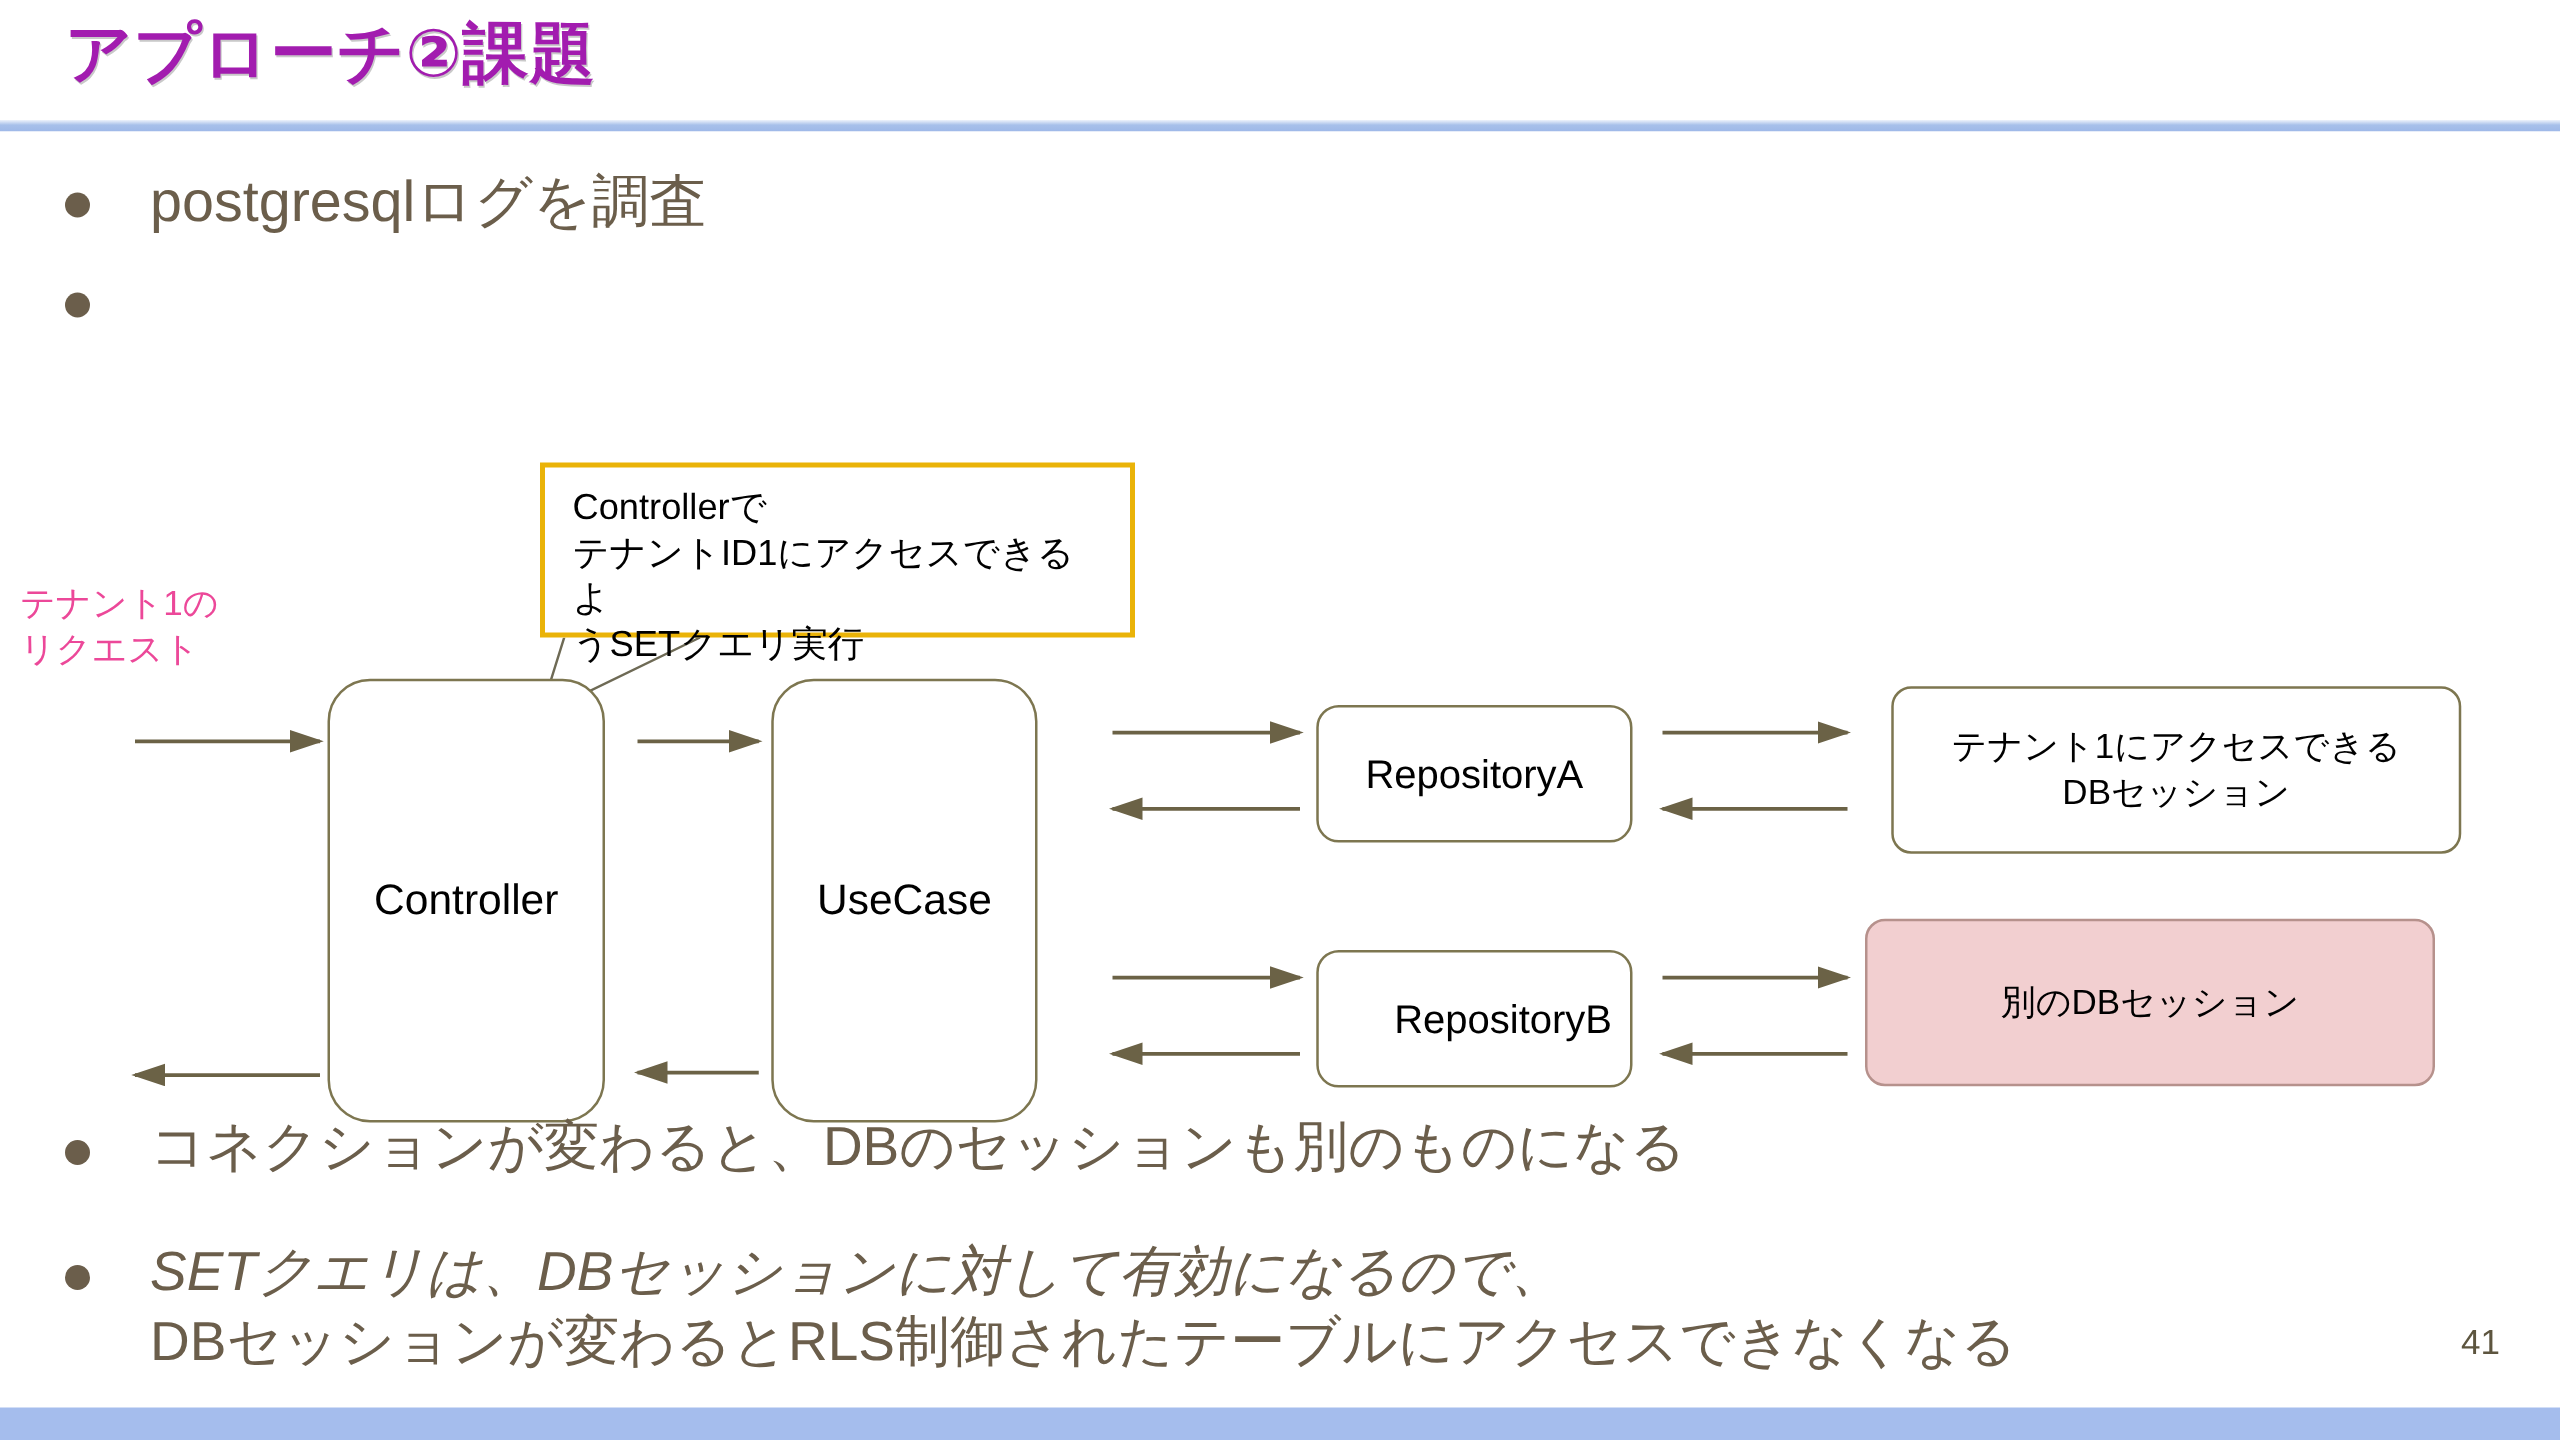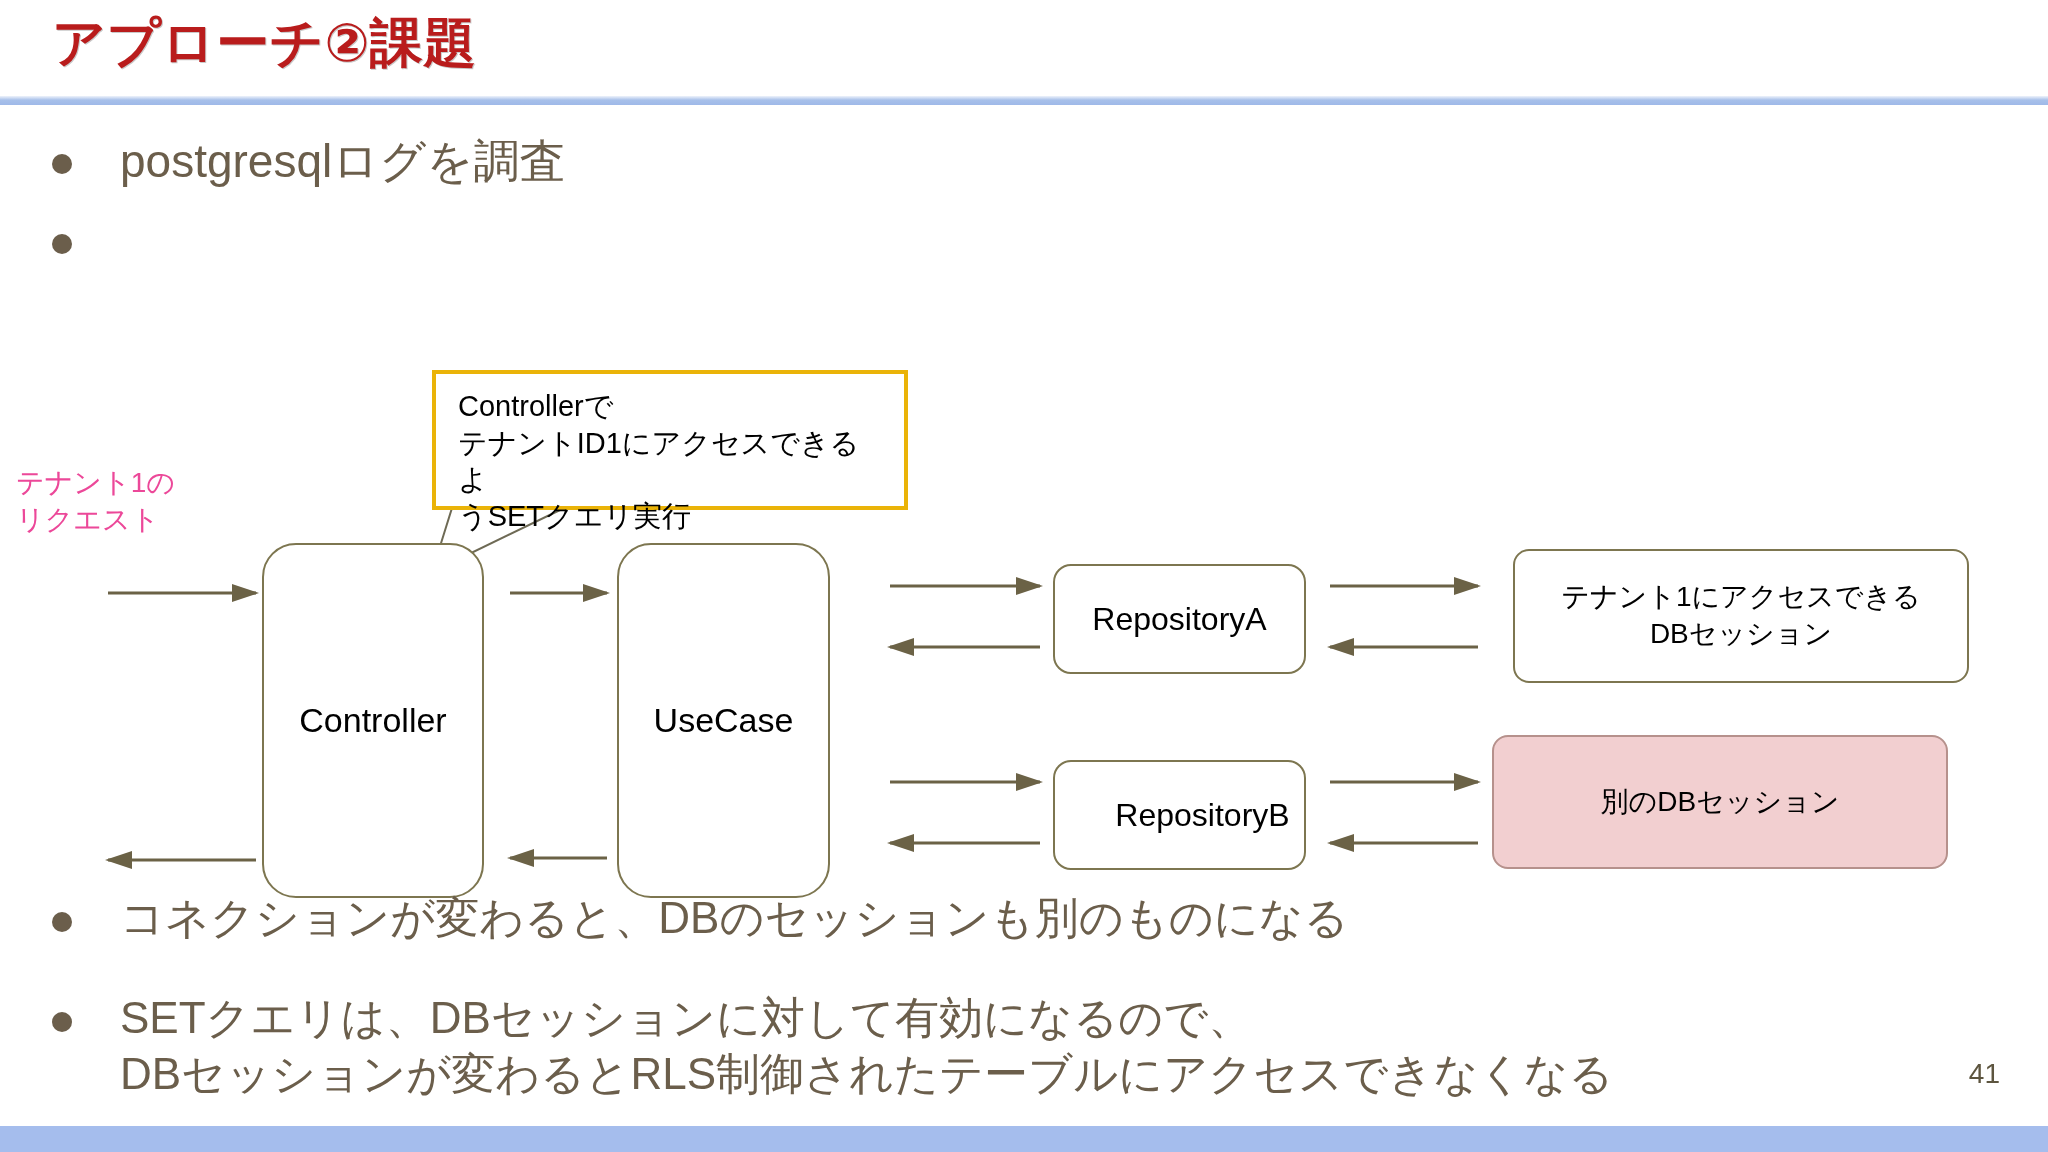--- a/index.html
+++ b/index.html
@@ -15,21 +15,21 @@
     font-family: "Liberation Sans", "DejaVu Sans", sans-serif;
   }
 
   
   .slide-title {
     position: absolute;
     left: 52px;
     top: 8px;
     font-size: 53px;
     font-weight: bold;
-    color: #b91c1c;
+    color: #a21caf;
     letter-spacing: 0.5px;
     text-shadow: 1px 1px 0 #c9c9c9;
     white-space: nowrap;
   }
   .title-rule {
     position: absolute;
     left: 0;
     top: 96px;
     width: 2048px;
     height: 9px;
@@ -239,19 +239,19 @@
 </div>
 
 <div class="bullet-row b3">
   <div class="bullet-dot"></div>
   <div class="bullet-text">コネクションが変わると、DBのセッションも別のものになる</div>
 </div>
 
 <div class="bullet-row b4">
   <div class="bullet-dot"></div>
   <div style="margin-left:48px;">
-    <div class="bullet-text" style="margin-left:0;">SETクエリは、DBセッションに対して有効になるので、</div>
+    <div class="bullet-text" style="margin-left:0;font-style:italic;">SETクエリは、DBセッションに対して有効になるので、</div>
     <div class="bullet-text" style="margin-left:0;">DBセッションが変わるとRLS制御されたテーブルにアクセスできなくなる</div>
   </div>
 </div>
 
 <div class="page-num">41</div>
 <div class="bottom-bar"></div>
 
 </body></html>

